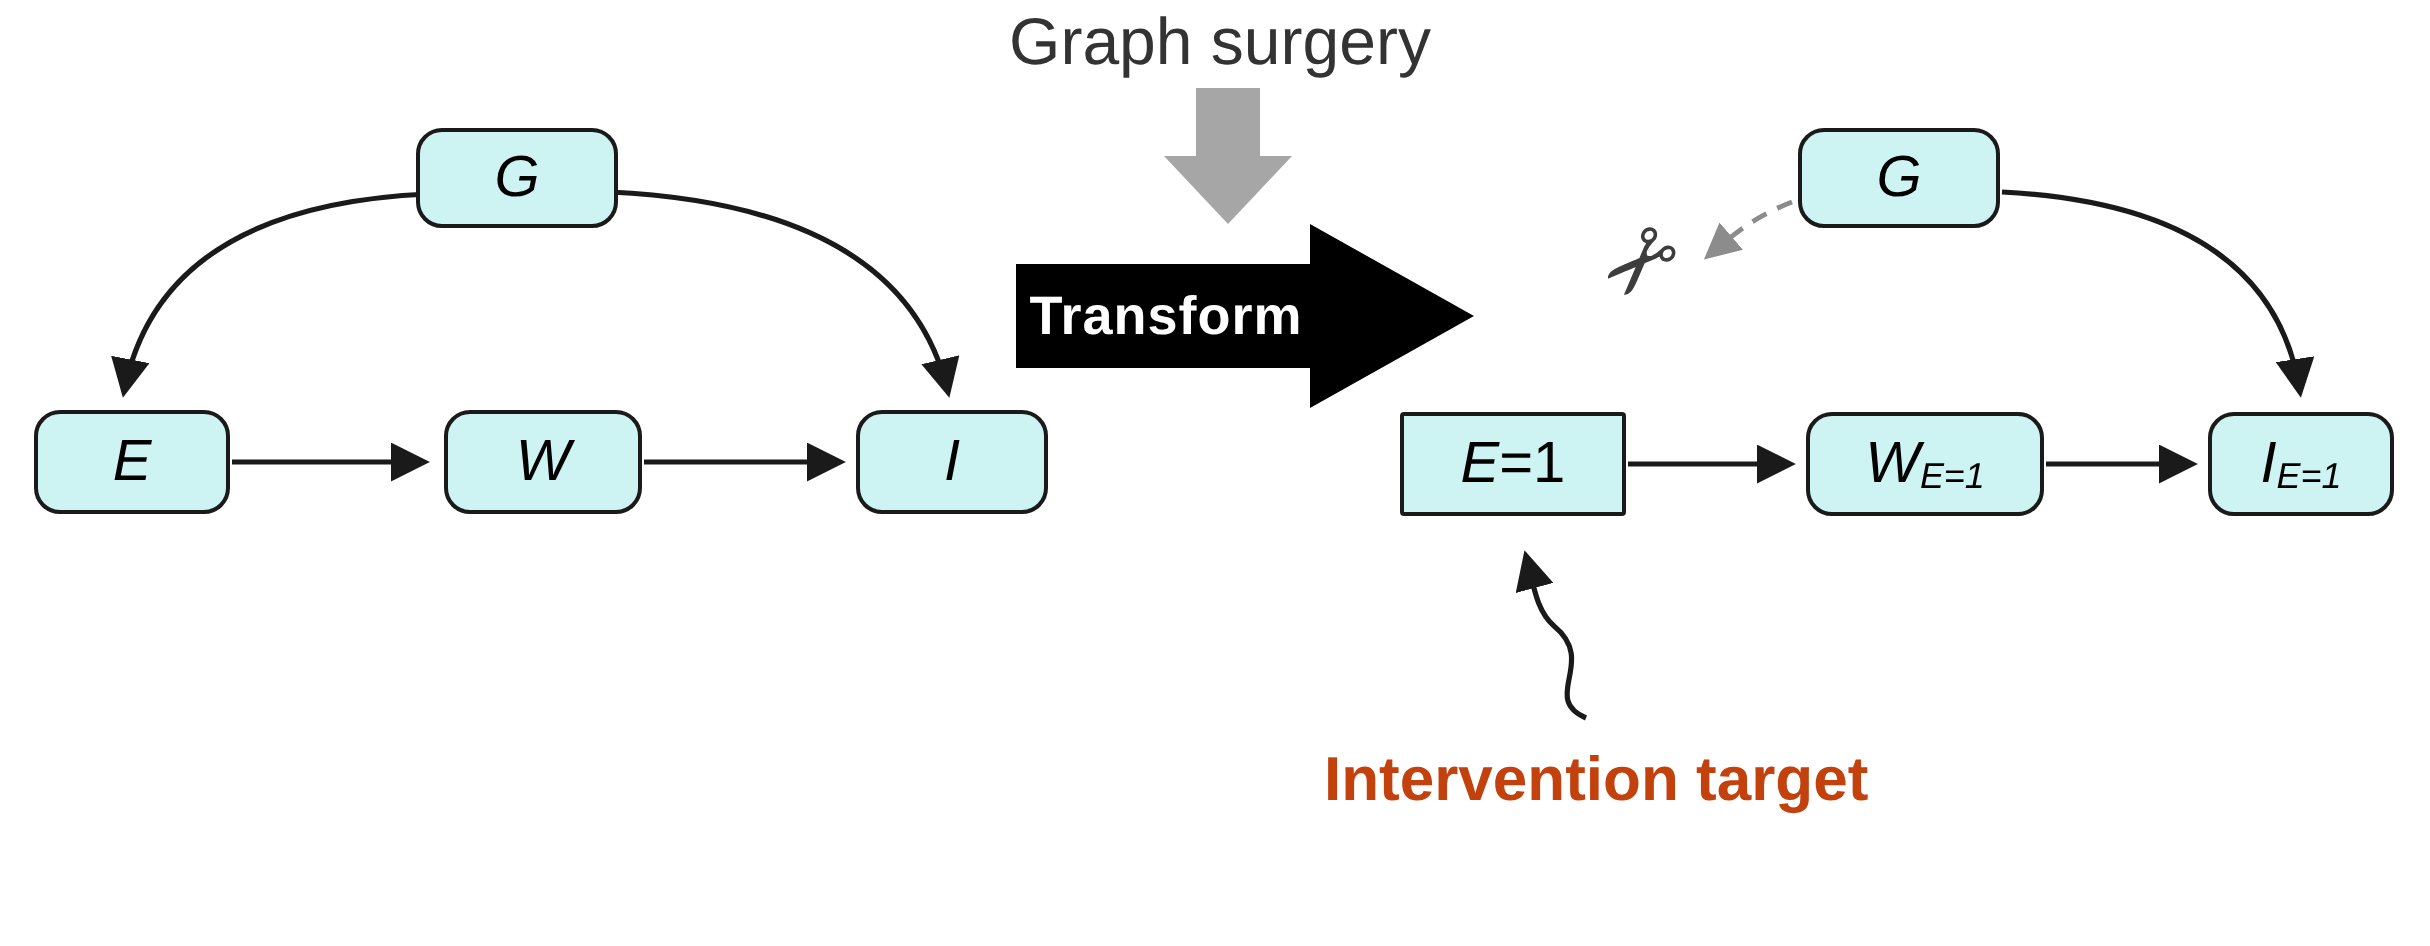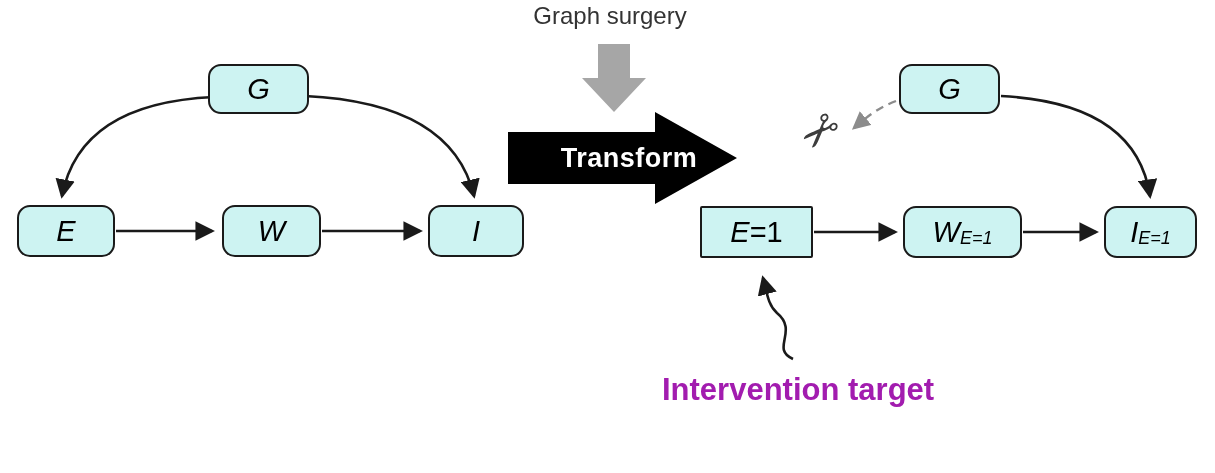--- a/index.html
+++ b/index.html
@@ -49,58 +49,57 @@
   .node.square { border-radius: 2px; }
   .node .plain { font-style: normal; }
   .node .sub {
     font-size: 0.62em;
     vertical-align: -0.28em;
     align-self: flex-end;
     margin-bottom: 7px;
   }
   .caption {
     position: absolute;
-    font-size: 24px;
+    font-size: 33px;
     color: #333333;
     text-align: center;
   }
   .transform-label {
     position: absolute;
     left: 508px;
     top: 132px;
     width: 150px;
     height: 52px;
     display: flex;
     align-items: center;
     justify-content: center;
     color: var(--transform_text, #ffffff);
     font-weight: bold;
     font-size: 27px;
     letter-spacing: 0.5px;
-    padding-left: 46px;
   }
   .scissors {
     position: absolute;
     left: 800px;
     top: 104px;
     font-size: 46px;
     font-style: normal;
     color: #3d3d3d;
     transform: rotate(135deg);
     transform-origin: 50% 50%;
     user-select: none;
   }
   .annotation {
     position: absolute;
     left: 662px;
     top: 369px;
     font-weight: bold;
     font-size: 31px;
     line-height: 42px;
-    color: #a21caf;
+    color: #c2410c;
   }
 </style>
 </head>
 <body>
 
 <div class="canvas">
 
   <svg class="layer" width="1215" height="473" viewBox="0 0 1215 473">
     <defs>
       <marker id="arrowhead" viewBox="0 0 10 10" refX="8.5" refY="5" markerWidth="7.5" markerHeight="7.5" orient="auto-start-reverse">

